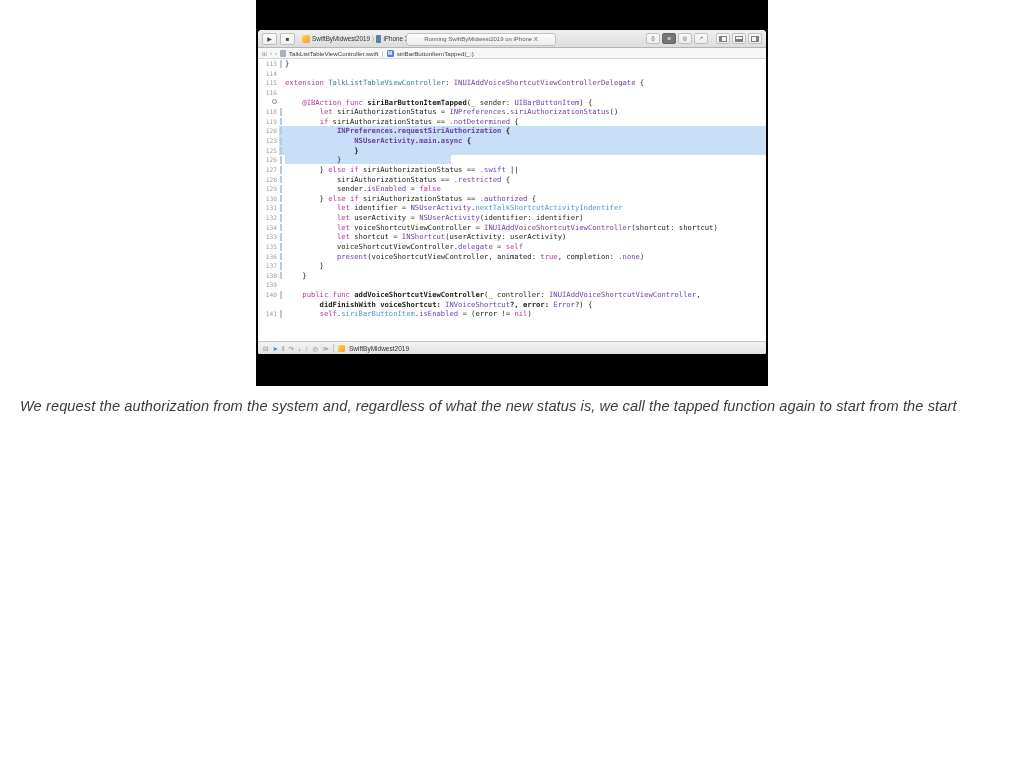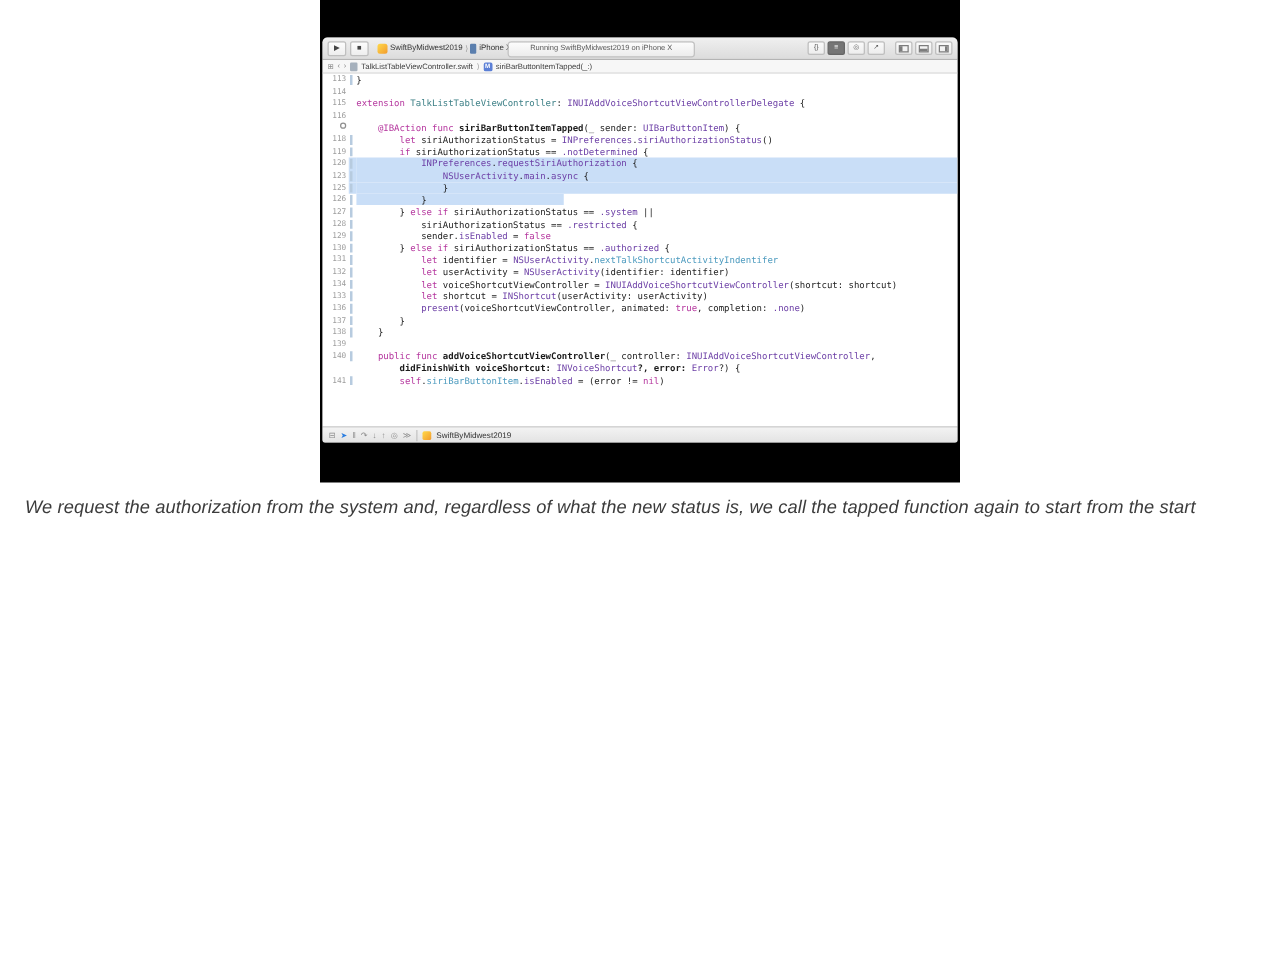--- a/index.html
+++ b/index.html
@@ -50,21 +50,21 @@
   .code { position:relative; height:282px; overflow:hidden; background:#fff;
           font-family:"DejaVu Sans Mono", monospace; font-size:7.2px; }
   .crow { display:flex; height:9.63px; line-height:9.63px; }
   .ln { width:21px; flex:none; text-align:right; padding-right:2px; color:var(--c-linenum,#9d9d9d);
         font-size:6.2px; }
   .gut { width:6px; flex:none; position:relative; }
   .gut i.bar { position:absolute; left:1px; top:1px; bottom:1px; width:2px; background:#b7cbdf; }
   .circ { display:inline-block; width:5px; height:5px; border:1px solid #8f8f8f; border-radius:50%;
           vertical-align:middle; margin-top:-2px; }
   .ct { flex:1; white-space:pre; overflow:hidden; }
-  .hl1 .gut, .hl1 .ct { background:var(--c-selection,#c9def7); }
+  .hl1 .gut, .hl1 .ct { background:var(--c-selection,#c9def7);font-weight:bold; }
   .hl2 .seg { background:var(--c-selection,#c9def7); padding-right:110px; }
   .tk-p { color:var(--c-plain,#1c1c1c); }
   .tk-k { color:var(--c-keyword,#b5369e); }
   .tk-f { color:var(--c-framework,#6c3fa6); }
   .tk-t { color:var(--c-project_type,#3e8087);text-align:right; }
   .tk-m { color:var(--c-project_member,#4d9bbf); }
   .tk-b { color:var(--c-plain,#1c1c1c); font-weight:bold; }
 
   
   .debugbar { position:absolute; left:0; right:0; bottom:0; height:13px; background:linear-gradient(#f3f3f3,#e3e3e3);
@@ -196,21 +196,21 @@
               <span class="gut">
                 <i class="bar"></i>
               </span>
               <span class="ct"><span class="seg"><span class="tk-p">            }</span></span></span>
             </div>
             <div class="crow">
               <span class="ln">127</span>
               <span class="gut">
                 <i class="bar"></i>
               </span>
-              <span class="ct"><span class="tk-p">        } </span><span class="tk-k">else</span><span class="tk-p"> </span><span class="tk-k">if</span><span class="tk-p"> siriAuthorizationStatus == </span><span class="tk-f">.system</span><span class="tk-p"> ||</span></span>
+              <span class="ct"><span class="tk-p">        } </span><span class="tk-k">else</span><span class="tk-p"> </span><span class="tk-k">if</span><span class="tk-p"> siriAuthorizationStatus == </span><span class="tk-f">.swift</span><span class="tk-p"> ||</span></span>
             </div>
             <div class="crow">
               <span class="ln">128</span>
               <span class="gut">
                 <i class="bar"></i>
               </span>
               <span class="ct"><span class="tk-p">            siriAuthorizationStatus == </span><span class="tk-f">.restricted</span><span class="tk-p"> {</span></span>
             </div>
             <div class="crow">
               <span class="ln">129</span>
@@ -246,20 +246,27 @@
                 <i class="bar"></i>
               </span>
               <span class="ct"><span class="tk-p">            </span><span class="tk-k">let</span><span class="tk-p"> voiceShortcutViewController = </span><span class="tk-f">INUIAddVoiceShortcutViewController</span><span class="tk-p">(shortcut: shortcut)</span></span>
             </div>
             <div class="crow">
               <span class="ln">133</span>
               <span class="gut">
                 <i class="bar"></i>
               </span>
               <span class="ct"><span class="tk-p">            </span><span class="tk-k">let</span><span class="tk-p"> shortcut = </span><span class="tk-f">INShortcut</span><span class="tk-p">(userActivity: userActivity)</span></span>
+            </div>
+            <div class="crow">
+              <span class="ln">135</span>
+              <span class="gut">
+                <i class="bar"></i>
+              </span>
+              <span class="ct"><span class="tk-p">            voiceShortcutViewController.</span><span class="tk-f">delegate</span><span class="tk-p"> = </span><span class="tk-k">self</span></span>
             </div>
             <div class="crow">
               <span class="ln">136</span>
               <span class="gut">
                 <i class="bar"></i>
               </span>
               <span class="ct"><span class="tk-p">            </span><span class="tk-f">present</span><span class="tk-p">(voiceShortcutViewController, animated: </span><span class="tk-k">true</span><span class="tk-p">, completion: </span><span class="tk-f">.none</span><span class="tk-p">)</span></span>
             </div>
             <div class="crow">
               <span class="ln">137</span>

